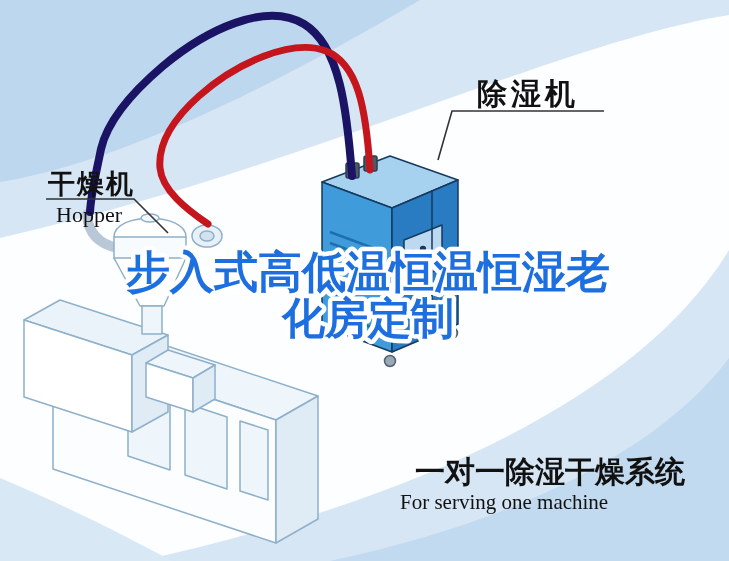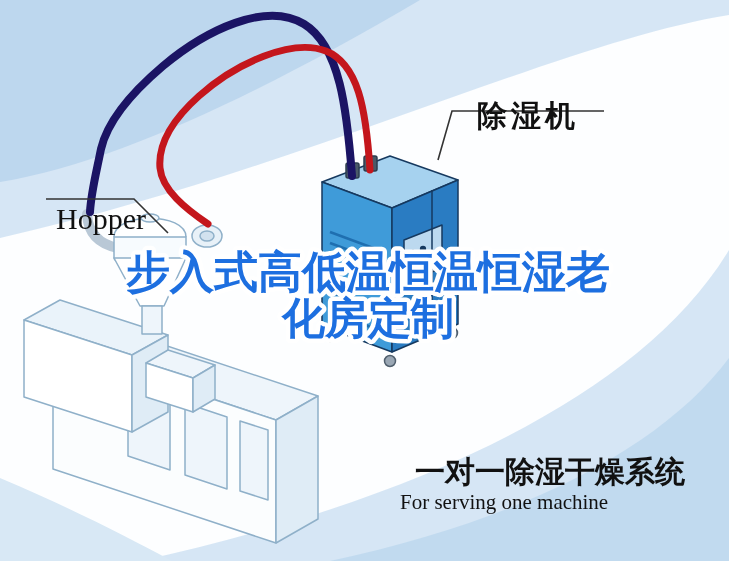--- a/index.html
+++ b/index.html
@@ -5,22 +5,22 @@
   html,body { margin:0; padding:0; background:#ffffff; }
   #stage {
     position:relative; width:729px; height:561px; overflow:hidden;
     font-family:"Liberation Sans", sans-serif; background:#fdfeff;
   }
   #scene { position:absolute; left:0; top:0; width:729px; height:561px; }
   .lbl { position:absolute; color:#111; white-space:nowrap; }
   .cn-bold { font-family:"Liberation Sans", sans-serif; font-weight:bold; }
   .en-serif { font-family:"Liberation Serif", serif; }
   .dryer-cn   { left:48px;  top:166px; font-size:27px; letter-spacing:2px; }
-  .dryer-en   { left:56px;  top:202px; font-size:30px; }
-  .dehum-cn   { left:477px; top:74px;  font-size:30px; letter-spacing:4px;margin-top:22px; }
+  .dryer-en   { left:56px;  top:202px; font-size:22px; }
+  .dehum-cn   { left:477px; top:74px;  font-size:30px; letter-spacing:4px; }
   .dehum-en   { left:456px; top:114px; font-size:24px; }
   .sys-cn     { left:400px; top:452px; width:300px; text-align:center; font-size:30px; }
   .sys-en     { left:400px; top:490px; width:300px; font-size:21px; }
   .title-text { font-family:"Liberation Sans", sans-serif; font-weight:bold; }
 </style>
 </head>
 <body>
 
 <div id="stage">
 
@@ -96,20 +96,21 @@
 
     <path d="M46,199 H134 L168,233" fill="none" stroke="#333333" stroke-width="1.6"></path>
     <path d="M604,111 H452 L438,160" fill="none" stroke="#333333" stroke-width="1.6"></path>
 
     <g>
       <text class="title-text" x="368" y="287" text-anchor="middle" font-size="44" paint-order="stroke" stroke="#ffffff" stroke-width="9" stroke-linejoin="round" fill="#1d6fe0">步入式高低温恒温恒湿老</text>
       <text class="title-text" x="368" y="333" text-anchor="middle" font-size="43" paint-order="stroke" stroke="#ffffff" stroke-width="9" stroke-linejoin="round" fill="#1d6fe0">化房定制</text>
     </g>
   </svg>
 
+  <div class="lbl cn-bold dryer-cn">干燥机</div>
   <div class="lbl en-serif dryer-en">Hopper</div>
 
   <div class="lbl cn-bold dehum-cn">除湿机</div>
 
   <div class="lbl cn-bold sys-cn">一对一除湿干燥系统</div>
   <div class="lbl en-serif sys-en">For serving one machine</div>
 
 </div>
 
 </body></html>

